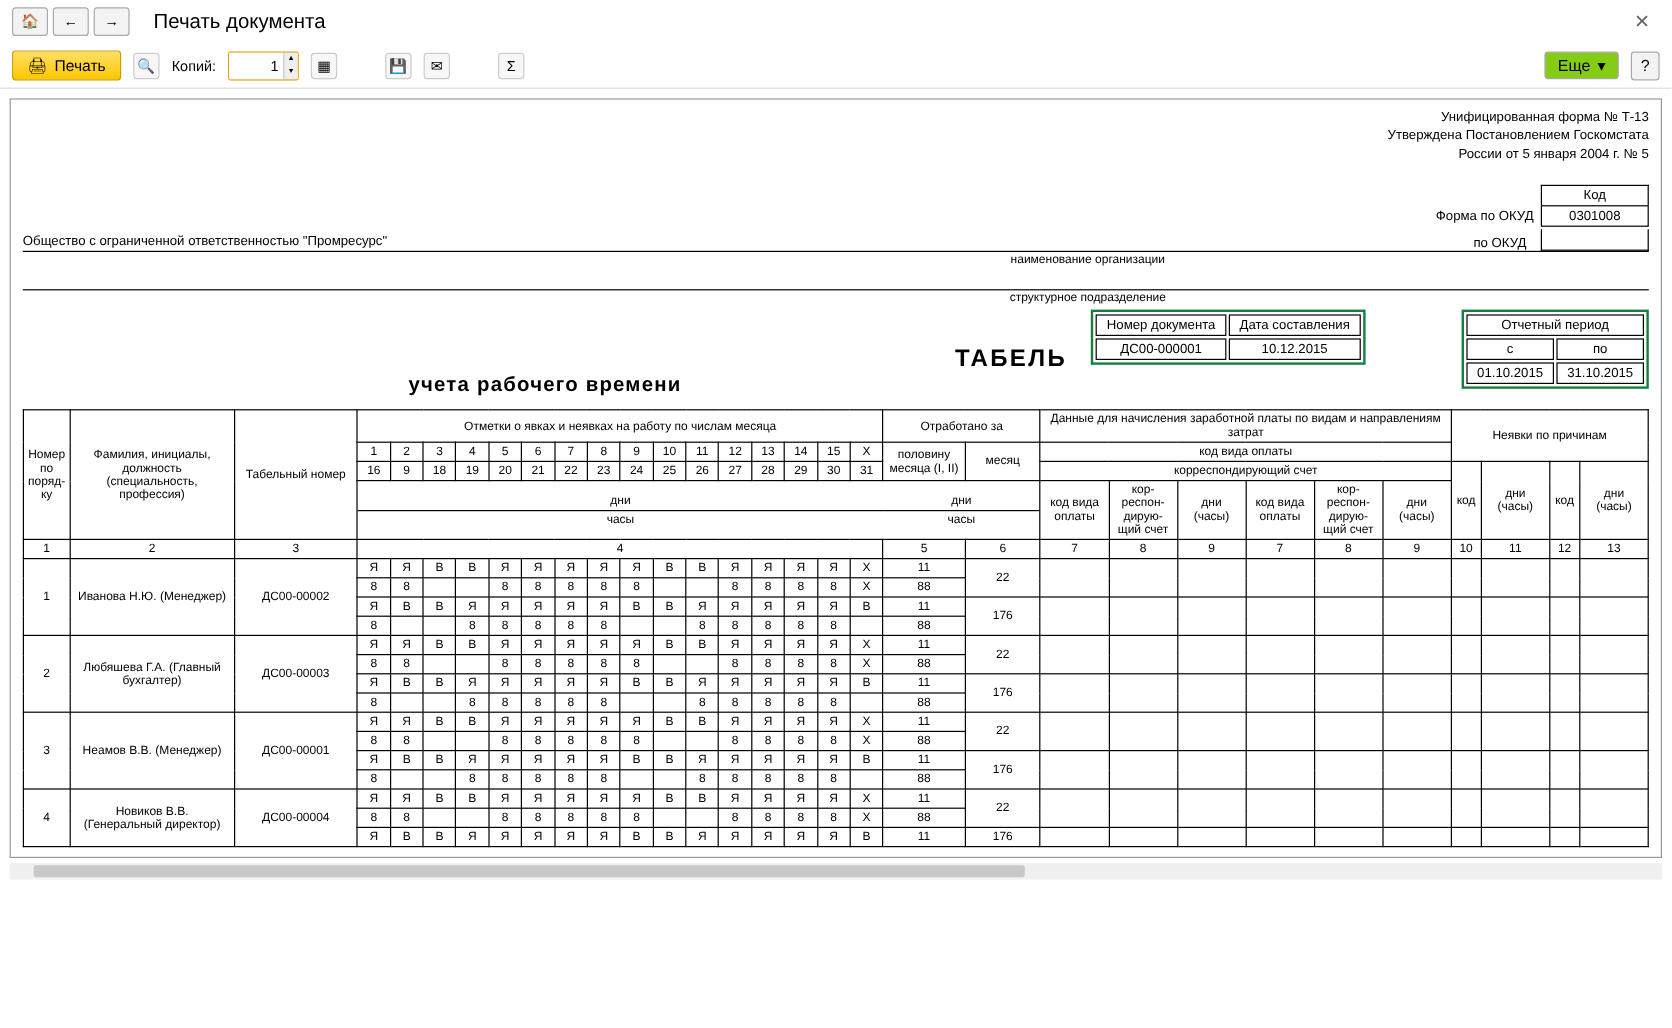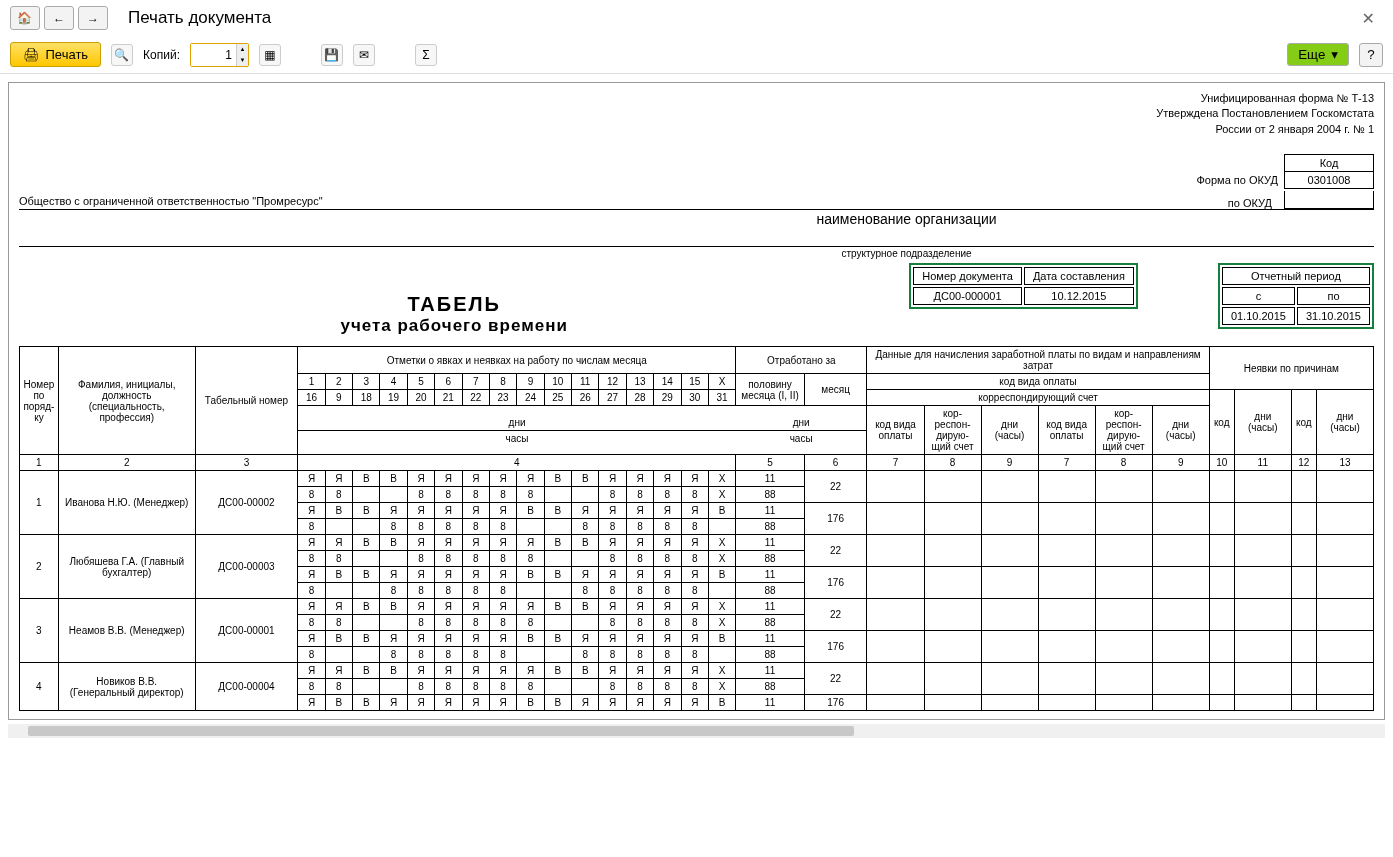--- a/index.html
+++ b/index.html
@@ -29,28 +29,28 @@
 .doc { border: 1px solid #999; padding: 8px 10px; background: #fff; overflow-x: auto; font-family: Verdana, Arial, sans-serif; font-size: 11px; }
 
 .form-header { text-align: right; line-height: 1.4; margin-bottom: 17px; }
 .codebox-row { display: flex; justify-content: flex-end; align-items: center; gap: 0; }
 .codebox-label { padding-right: 6px; }
 .codebox { border: 1px solid #000; padding: 2px 10px; min-width: 90px; text-align: center; }
 .codebox.top { border-bottom: none; }
 
 .org-row { display: flex; align-items: flex-end; border-bottom: 1px solid #000; margin-top: 2px; }
 .org-name { flex: 1; padding-bottom: 2px; }
-.org-caption { text-align: center; font-size: 14px; margin: 1px 0 6px 420px; }
+.org-caption { text-align: center; font-size: 10px; margin: 1px 0 6px 420px; }
 
 .unit-line { border-bottom: 1px solid #000; height: 14px; }
 .unit-caption { text-align: center; font-size: 10px; margin: 1px 0 4px 420px; }
 
 .title-row { display: flex; align-items: flex-start; gap: 20px; margin: 4px 0 10px; }
 .title-block { flex: 1; text-align: center; padding-top: 30px; }
-.title-main { font-size: 20px; font-weight: bold; letter-spacing: 2px; }
+.title-main { font-size: 20px; font-weight: bold; letter-spacing: 2px; text-align: right; }
 .title-sub { font-size: 17px; font-weight: bold; letter-spacing: 1px; }
 .docnum-block { border: 2px solid #15803d; }
 .docnum-block td { border: 1px solid #000; padding: 2px 8px; text-align: center; font-size: 11px; }
 .period-gap { width: 40px; }
 
 
 table.timesheet { border-collapse: collapse; width: 100%; min-width: 1320px; }
 table.timesheet th, table.timesheet td { border: 1px solid #000; padding: 2px 4px; font-size: 10px; text-align: center; vertical-align: middle; font-weight: normal; }
 table.timesheet .narrow { width: 22px; min-width: 22px; padding: 1px; }
 table.timesheet .day { width: 24px; min-width: 24px; padding: 1px 0; }
@@ -114,21 +114,21 @@
   </button>
   <button class="btn-help">?</button>
 </div>
 
 <div class="doc-wrap">
   <div class="doc">
 
     <div class="form-header">
       <div>Унифицированная форма № Т-13</div>
       <div>Утверждена Постановлением Госкомстата</div>
-      <div>России от 2 января 2004 г. № 1</div>
+      <div>России от 5 января 2004 г. № 5</div>
     </div>
 
     <div class="codebox-row">
       <span class="codebox-label"></span>
       <div class="codebox top" style="border-top:1px solid #000">Код</div>
     </div>
     <div class="codebox-row">
       <span class="codebox-label">Форма по ОКУД</span>
       <div class="codebox">0301008</div>
     </div>

